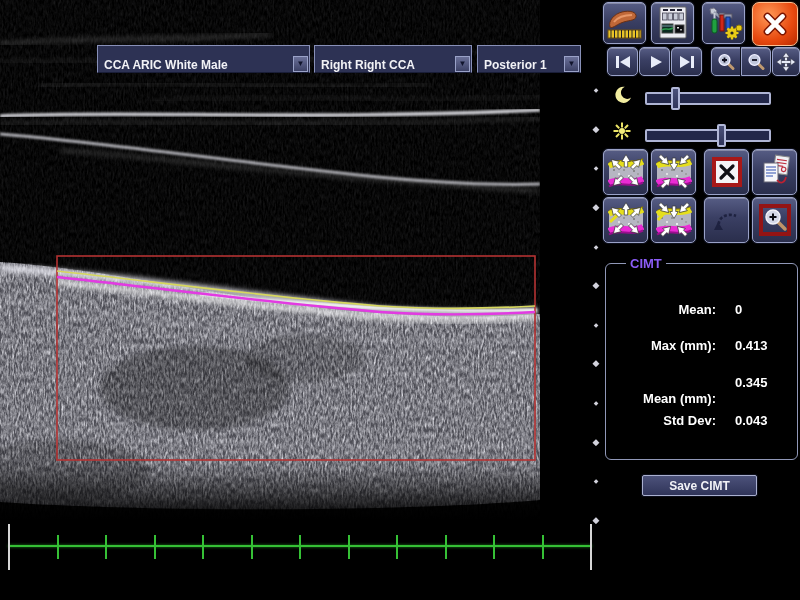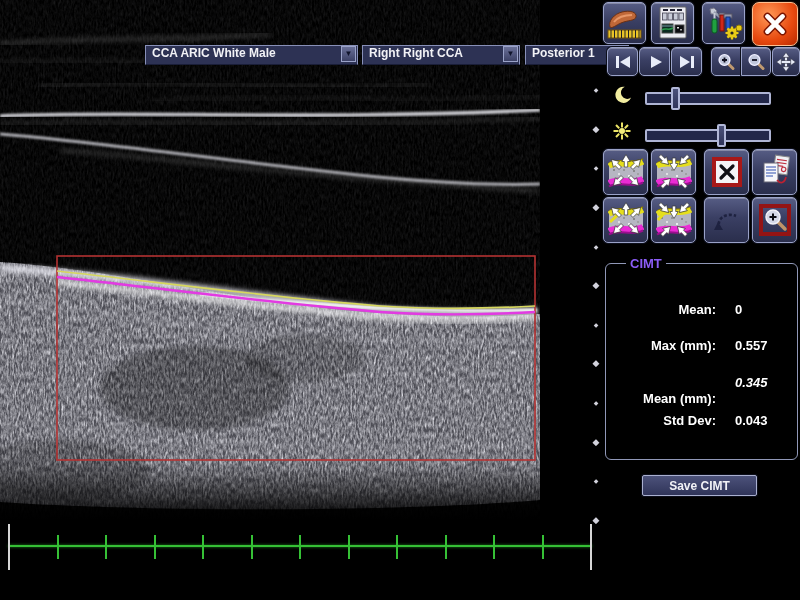--- a/index.html
+++ b/index.html
@@ -4,23 +4,23 @@
 <style>
   html,body{margin:0;padding:0;background:#000;}
   body{width:800px;height:600px;position:relative;overflow:hidden;
        font-family:"Liberation Sans",sans-serif;-webkit-font-smoothing:antialiased;}
   .abs{position:absolute;}
 
   
   #ultrasound{left:0;top:0;width:540px;height:520px;background:#000;}
 
   
-  .dropdown{height:20px;background:#2d3254;border:1px solid #8890b8;border-bottom-color:#1a1e38;
-            display:flex;align-items:flex-start;justify-content:space-between;box-sizing:border-box;
-            color:#f2f2f6;font-size:12px;font-weight:bold;padding-left:6px;cursor:default;margin-left:48px;}
+  .dropdown{height:28px;background:#2d3254;border:1px solid #8890b8;border-bottom-color:#1a1e38;
+            display:flex;align-items:flex-end;justify-content:space-between;box-sizing:border-box;
+            color:#f2f2f6;font-size:12px;font-weight:bold;padding-left:6px;cursor:default;}
   .dd-arrow{width:15px;height:16px;margin-right:1px;background:linear-gradient(180deg,#6a7098,#3c4166);
             border:1px solid #9aa2c8;box-sizing:border-box;display:flex;align-items:center;justify-content:center;
             font-size:8px;color:#10142c;line-height:1;}
 
   
   .ibtn{background:linear-gradient(180deg,#565c84 0%,#3a3f63 45%,#2a2e4c 100%);
         border:1px solid #9aa2c8;border-radius:5px;box-shadow:0 0 0 1px #0c0e1a, inset 0 1px 0 rgba(255,255,255,.28);
         display:flex;align-items:center;justify-content:center;box-sizing:border-box;padding:0;cursor:pointer;}
   .ibtn svg{display:block;}
 
@@ -342,24 +342,24 @@
   <span class="dlg">◆</span>
 </div>
 
 <fieldset id="cimt-panel" class="abs">
   <legend>CIMT</legend>
 
   <div class="cimt-label" style="top:30px;">Mean:</div>
   <div class="cimt-value" style="top:30px;">0</div>
 
   <div class="cimt-label" style="top:66px;">Max (mm):</div>
-  <div class="cimt-value" style="top:66px;">0.557</div>
+  <div class="cimt-value" style="top:66px;">0.413</div>
 
   <div class="cimt-label" style="top:103px;margin-top:16px;">Mean (mm):</div>
-  <div class="cimt-value" style="top:103px;font-style:italic;">0.345</div>
+  <div class="cimt-value" style="top:103px;">0.345</div>
 
   <div class="cimt-label" style="top:141px;">Std Dev:</div>
   <div class="cimt-value" style="top:141px;">0.043</div>
 
   <button id="save-cimt">Save CIMT</button>
 </fieldset>
 
 <div id="ruler" class="abs">
   <div class="line"></div>
   <div class="ticks">

